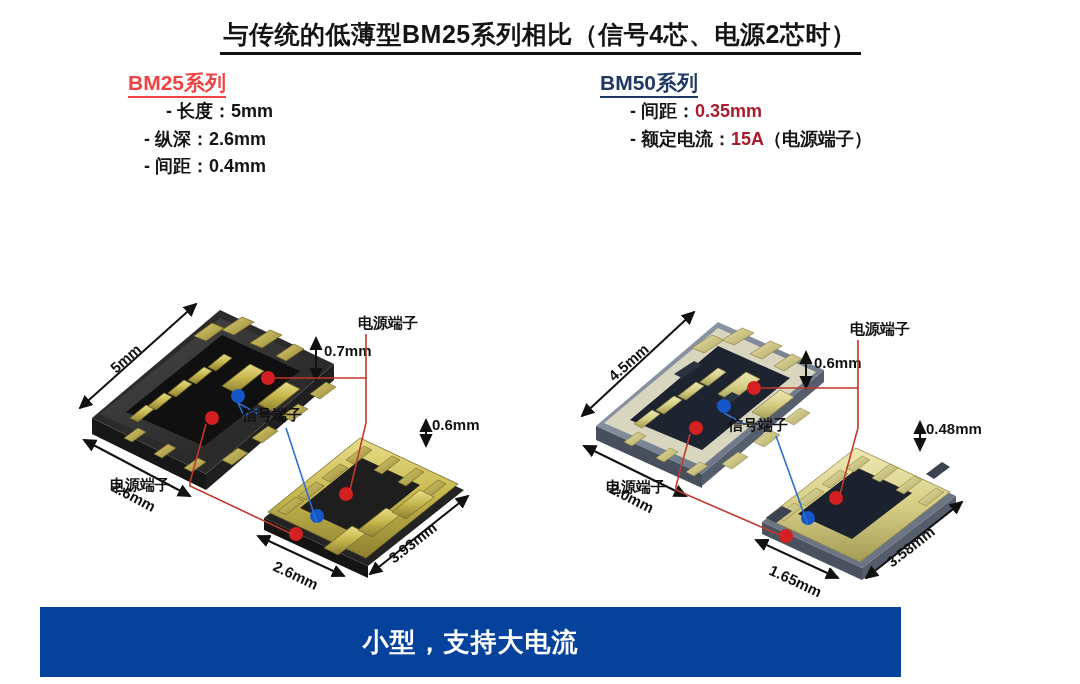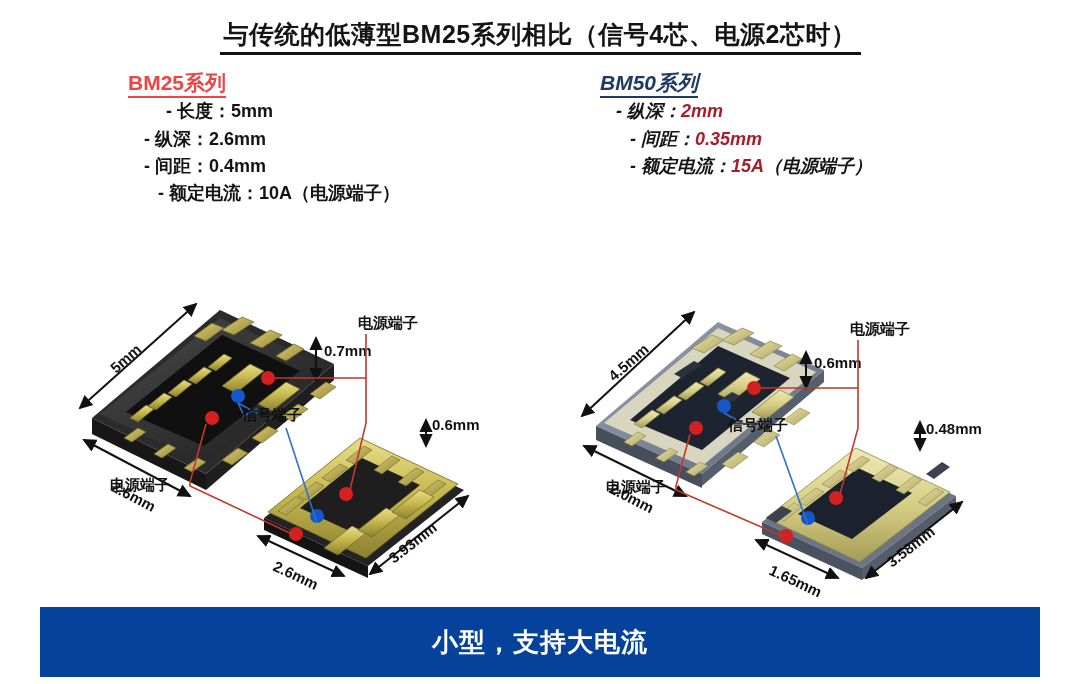--- a/index.html
+++ b/index.html
@@ -23,21 +23,21 @@
     letter-spacing:0.5px;
     border-bottom:3px solid #111111;
     padding:0 4px 3px 4px;
     line-height:1.15;
     white-space:nowrap;
   }
 
   
   .spec{position:absolute;}
   .spec.left{left:128px;top:70px;}
-  .spec.right{left:600px;top:70px;font-style:italic;}
+  .spec.right{left:600px;top:70px;}
 
   .spec-head{
     display:inline-block;
     font-size:21px;font-weight:bold;
     border-bottom:2.5px solid currentColor;
     padding-bottom:1px;
     line-height:1.2;
     white-space:nowrap;
   }
   .spec.left .spec-head{color:#ef4444;}
@@ -68,21 +68,21 @@
     font-family:"Liberation Sans","DejaVu Sans",sans-serif;
     font-size:15px;font-weight:bold;fill:#111111;
   }
   .calltext{
     font-family:"Liberation Sans","DejaVu Sans",sans-serif;
     font-size:15px;font-weight:bold;fill:#111111;
   }
 
   
   .banner{
-    position:absolute;left:40px;top:607px;width:1000px;height:70px;
+    position:absolute;left:40px;top:607px;width:861px;height:70px;
     background:#04429b;
     display:flex;align-items:center;justify-content:center;
   }
   .banner-text{
     color:#ffffff;font-size:26px;font-weight:bold;letter-spacing:1px;
     white-space:nowrap;
   }
 </style>
 </head>
 <body>
@@ -98,32 +98,26 @@
     <div class="spec-list">
       <span class="spec-row i3">
         <span>- 长度：</span><span class="val">5mm</span><span class="suffix"></span>
       </span>
       <span class="spec-row i1">
         <span>- 纵深：</span><span class="val">2.6mm</span><span class="suffix"></span>
       </span>
       <span class="spec-row i1">
         <span>- 间距：</span><span class="val">0.4mm</span><span class="suffix"></span>
       </span>
-      <span class="spec-row i2">
-        <span>- 额定电流：</span><span class="val">10A</span><span class="suffix">（电源端子）</span>
-      </span>
     </div>
   </div>
 
   <div class="spec right">
     <div class="spec-head">BM50系列</div>
     <div class="spec-list">
-      <span class="spec-row i1">
-        <span>- 纵深：</span><span class="val">2mm</span><span class="suffix"></span>
-      </span>
       <span class="spec-row i2">
         <span>- 间距：</span><span class="val">0.35mm</span><span class="suffix"></span>
       </span>
       <span class="spec-row i2">
         <span>- 额定电流：</span><span class="val">15A</span><span class="suffix">（电源端子）</span>
       </span>
     </div>
   </div>
 
   <div class="figure fig-left">

